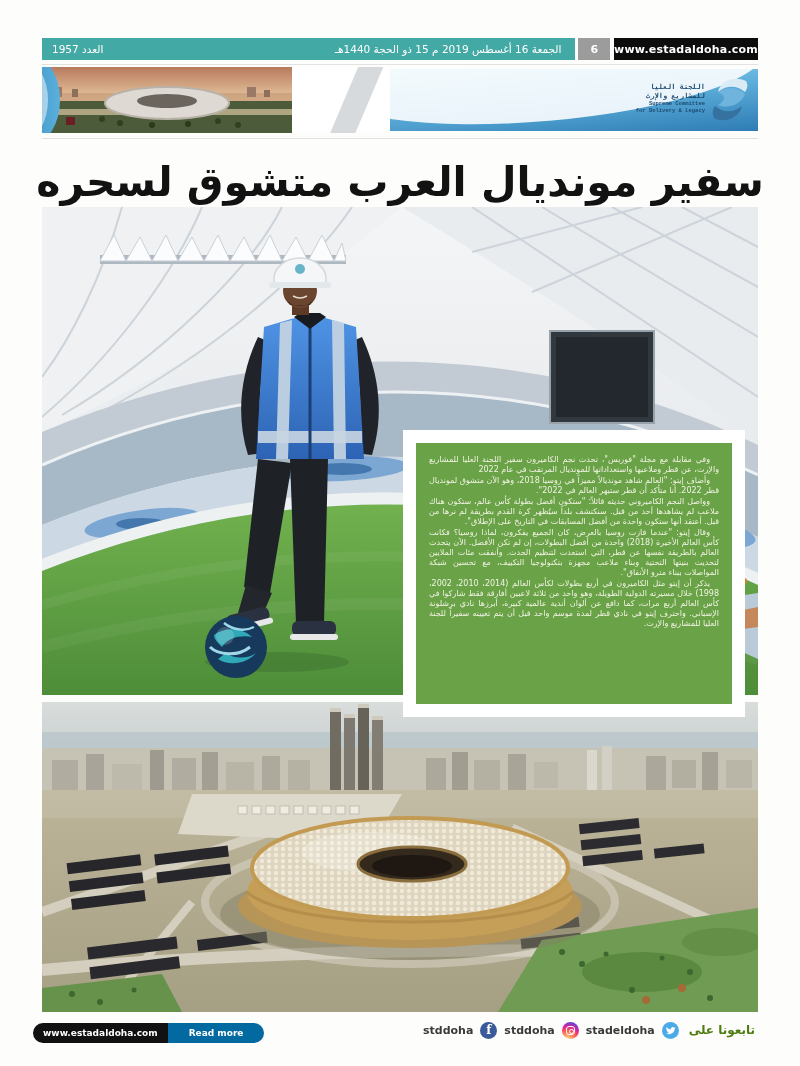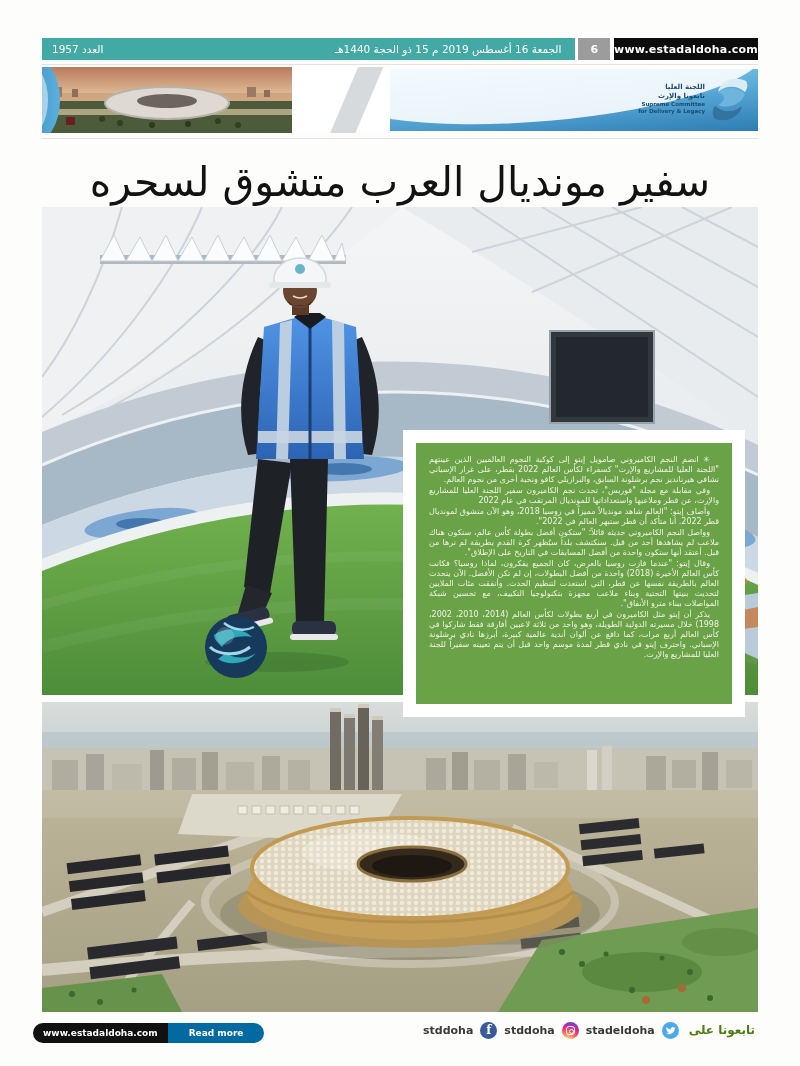--- a/index.html
+++ b/index.html
@@ -13,30 +13,30 @@
   .teal-bar .issue { font-size:10.5px; font-weight:normal; }
   .pagenum-box { width:33px; height:22px; margin-left:3px; background:#9c9c9c; color:#fff; font-size:11px; font-weight:bold; display:flex; align-items:center; justify-content:center; }
   .site-box { flex:1; height:22px; margin-left:4px; background:#0d0d0d; color:#fff; font-size:11px; font-weight:bold; display:flex; align-items:center; justify-content:center; letter-spacing:.2px; }
 
   .rule { position:absolute; left:42px; width:716px; height:1px; background:#e2e2e0; }
 
   
   .masthead { position:absolute; left:42px; top:67px; width:716px; height:66px; display:flex; }
   .mast-left { width:250px; height:66px; position:relative; overflow:hidden; }
   .mast-mid { width:98px; height:66px; background:linear-gradient(113deg,#ffffff 52%, #d7dadc 53% 72%, #ffffff 73%); }
-  .mast-right { flex:1; height:62px; margin-top:2px; position:relative; overflow:hidden; background:linear-gradient(175deg,#9fd6ef 0%, #5fb0dc 45%, #2e7cb4 100%); }
+  .mast-right { flex:1; height:62px; margin-top:2px; position:relative; overflow:hidden; background:linear-gradient(175deg,#9fd6ef 0%, #5fb0dc 45%, #2e7cb4 100%);font-family:Liberation Mono, monospace; }
   .mast-right .swoosh { position:absolute; left:-18%; top:-52px; width:120%; height:104px; background:rgba(255,255,255,.88); border-radius:50%; transform:rotate(-5deg); }
   .logo-block { position:absolute; right:8px; top:6px; display:flex; align-items:center; gap:5px; }
   .logo-text { display:flex; flex-direction:column; align-items:flex-end; line-height:1.25; color:#1b4a70; }
   .logo-text .ar { font-size:7px; font-weight:bold; direction:rtl; }
   .logo-text .en { font-size:5.5px; font-weight:bold; }
 
   
   .kicker { position:absolute; left:0; top:141px; width:100%; text-align:center; direction:rtl; font-size:17px; color:#4b4b4b; }
-  .headline { position:absolute; left:0; top:158px; width:100%; text-align:center; direction:rtl; font-size:41px; font-weight:normal; color:#121212; letter-spacing:-1px; }
+  .headline { position:absolute; left:0; top:158px; width:100%; text-align:center; direction:rtl; font-size:41px; font-weight:bold; color:#121212; letter-spacing:-1px; }
 
   
   .main-photo { position:absolute; left:42px; top:207px; width:716px; height:488px; overflow:hidden; }
   .bottom-photo { position:absolute; left:42px; top:702px; width:716px; height:310px; overflow:hidden; }
 
   
   .article-frame { position:absolute; left:403px; top:430px; width:342px; height:287px; background:#ffffff; z-index:5; padding:13px; }
   .green-box { width:100%; height:100%; background:#6aa347; padding:12px 13px; direction:rtl; }
   .green-box p { font-size:8px; line-height:10px; color:#f1f2e3; text-align:justify; text-indent:9px; margin-bottom:1px; }
 
@@ -104,21 +104,21 @@
         <ellipse cx="-10" cy="33" rx="28" ry="44" fill="url(#blueEdge)"></ellipse>
         <ellipse cx="-16" cy="33" rx="22" ry="38" fill="#ffffff" opacity=".5"></ellipse>
       </svg>
     </div>
     <div class="mast-mid"></div>
     <div class="mast-right">
       <div class="swoosh"></div>
       <div class="logo-block">
         <div class="logo-text">
           <span class="ar">اللجنة العليا</span>
-          <span class="ar">تابعونا والإرث</span>
+          <span class="ar">للمشاريع والإرث</span>
           <span class="en">Supreme Committee</span>
           <span class="en">for Delivery &amp; Legacy</span>
         </div>
         <svg width="40" height="48" viewBox="0 0 40 48">
           <path d="M36 6 C24 0 10 6 8 17 C16 10 27 10 35 17 C38 13 38 9 36 6 Z" fill="#d9ecf6"></path>
           <path d="M8 17 C19 10 30 13 35 19 C31 30 18 34 8 30 C15 26 17 21 8 17 Z" fill="#6fb4dc"></path>
           <path d="M5 44 C17 48 30 42 32 31 C24 38 13 38 5 31 C2 35 2 40 5 44 Z" fill="#35729f"></path>
         </svg>
       </div>
     </div>
@@ -217,21 +217,20 @@
         <path d="M176 452 C188 460 206 456 214 446 C206 452 192 452 184 446 Z" fill="#2fa8b8"></path>
         <path d="M168 440 C176 448 196 450 208 440" stroke="#9fd8e8" stroke-width="3" fill="none"></path>
         <path d="M182 416 C192 424 204 424 212 420" stroke="#9fd8e8" stroke-width="2.5" fill="none"></path>
         <circle cx="183" cy="429" r="9" fill="#ffffff" opacity=".18"></circle>
       </g>
     </svg>
   </div>
 
   <div class="article-frame">
     <div class="green-box">
-      <p>✳ انضم النجم الكاميروني صامويل إيتو إلى كوكبة النجوم العالميين الذين عينتهم "اللجنة العليا للمشاريع والإرث" كسفراء لكأس العالم 2022 بقطر، على غرار الإسباني تشافي هيرنانديز نجم برشلونة السابق، والبرازيلي كافو ونخبة أخرى من نجوم العالم.</p>
       <p>وفي مقابلة مع مجلة "فوربس"، تحدث نجم الكاميرون سفير اللجنة العليا للمشاريع والإرث، عن قطر وملاعبها واستعداداتها للمونديال المرتقب في عام 2022</p>
       <p>وأضاف إيتو: "العالم شاهد مونديالاً مميزاً في روسيا 2018، وهو الآن متشوق لمونديال قطر 2022. أنا متأكد أن قطر ستبهر العالم في 2022".</p>
       <p>وواصل النجم الكاميروني حديثه قائلاً: "ستكون أفضل بطولة كأس عالم، ستكون هناك ملاعب لم يشاهدها أحد من قبل. سنكتشف بلداً سيُظهر كرة القدم بطريقة لم نرها من قبل. أعتقد أنها ستكون واحدة من أفضل المسابقات في التاريخ على الإطلاق".</p>
       <p>وقال إيتو: "عندما فازت روسيا بالعرض، كان الجميع يفكرون، لماذا روسيا؟ فكانت كأس العالم الأخيرة (2018) واحدة من أفضل البطولات، إن لم تكن الأفضل. الآن يتحدث العالم بالطريقة نفسها عن قطر، التي استعدت لتنظيم الحدث. وأنفقت مئات الملايين لتحديث بنيتها التحتية وبناء ملاعب مجهزة بتكنولوجيا التكييف، مع تحسين شبكة المواصلات ببناء مترو الأنفاق".</p>
       <p>يذكر أن إيتو مثل الكاميرون في أربع بطولات لكأس العالم (2014، 2010، 2002، 1998) خلال مسيرته الدولية الطويلة، وهو واحد من ثلاثة لاعبين أفارقة فقط شاركوا في كأس العالم أربع مرات، كما دافع عن ألوان أندية عالمية كبيرة، أبرزها نادي برشلونة الإسباني. واحترف إيتو في نادي قطر لمدة موسم واحد قبل أن يتم تعيينه سفيراً للجنة العليا للمشاريع والإرث.</p>
     </div>
   </div>
 
   <div class="bottom-photo">
     <svg width="716" height="310" viewBox="0 0 716 310">

